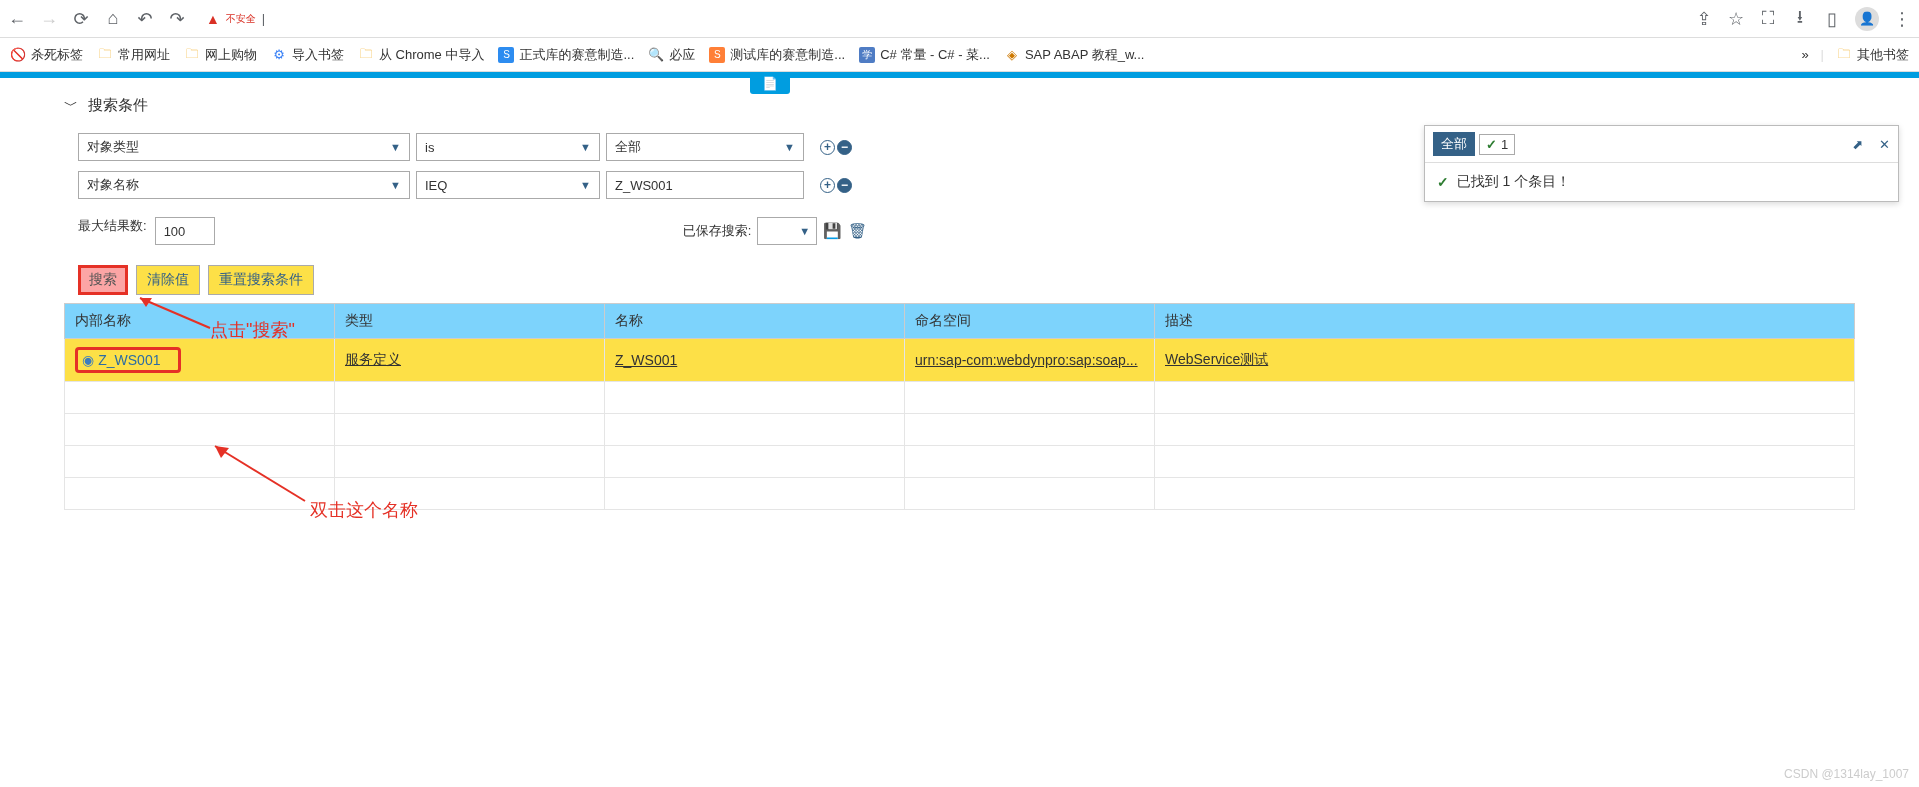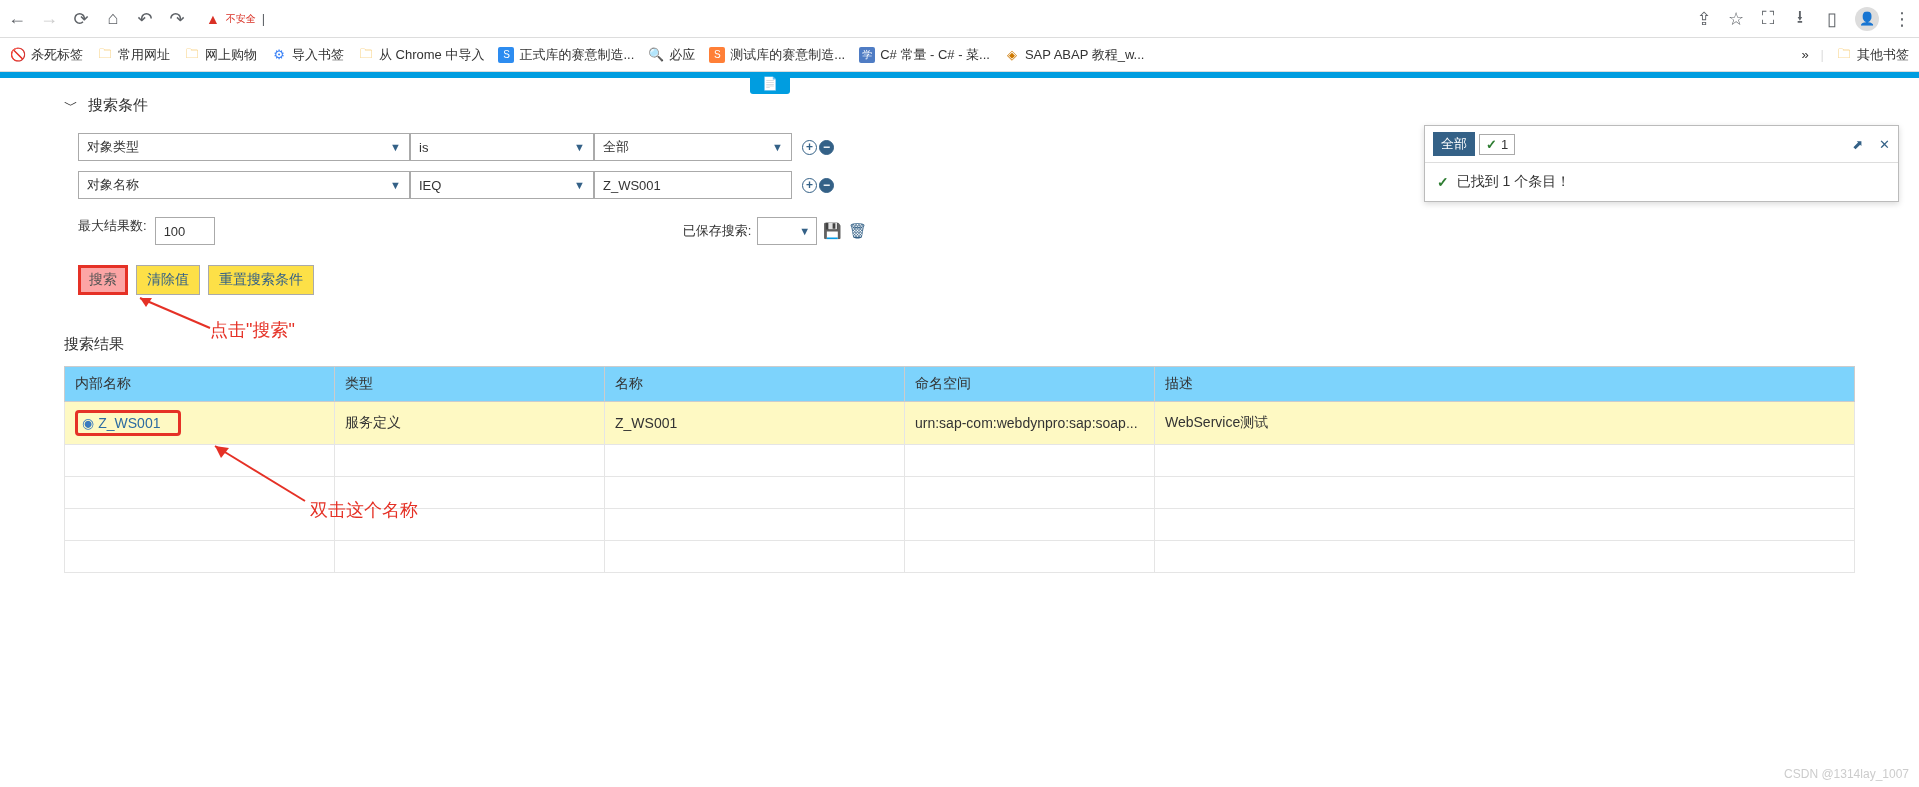--- a/index.html
+++ b/index.html
@@ -36,21 +36,21 @@
     .blue-strip { height: 6px; background: #009de0; position: relative; }
     .tab-notch { position: absolute; left: 750px; top: 0; width: 40px; height: 22px; background: #009de0; display: flex; align-items: center; justify-content: center; color: #fff; border-bottom-left-radius: 3px; border-bottom-right-radius: 3px; }
     
     
     .content { padding: 18px 64px; position: relative; }
     .section-header { display: flex; align-items: center; gap: 10px; font-size: 15px; color: #333; margin-bottom: 18px; }
     .chevron { font-size: 14px; color: #333; }
     
     
     .search-form { padding-left: 14px; }
-    .form-row { display: flex; align-items: center; margin-bottom: 10px; }
+    .form-row { display: flex; align-items: center; gap: 6px; margin-bottom: 10px; }
     .select-box { border: 1px solid #aaa; height: 28px; display: flex; align-items: center; justify-content: space-between; padding: 0 8px; background: #fff; cursor: pointer; }
     .select-box.w1 { width: 332px; }
     .select-box.w2 { width: 184px; }
     .select-box.w3 { width: 198px; }
     .input-box { border: 1px solid #aaa; height: 28px; padding: 0 8px; width: 198px; display: flex; align-items: center; }
     .dd { color: #346187; font-size: 11px; }
     .add-remove { display: flex; gap: 2px; margin-left: 10px; }
     .circ-btn { width: 15px; height: 15px; border-radius: 50%; border: 1.5px solid #346187; display: flex; align-items: center; justify-content: center; font-size: 12px; color: #346187; cursor: pointer; font-weight: bold; line-height: 1; }
     .circ-btn.minus { background: #346187; color: #fff; }
     
@@ -69,21 +69,21 @@
     
     .annotation { position: absolute; color: #e53126; font-size: 18px; font-weight: 400; pointer-events: none; }
     .arrow1 { position: absolute; pointer-events: none; }
     .arrow2 { position: absolute; pointer-events: none; }
     
     
     .results-header { font-size: 15px; margin-top: 40px; margin-bottom: 12px; }
     .results-table { border: 1px solid #ccc; border-collapse: collapse; width: 100%; }
     .results-table th { background: #7dd3fc; border: 1px solid #ccc; text-align: left; padding: 8px 10px; font-weight: normal; font-size: 14px; }
     .results-table td { border: 1px solid #e5e5e5; padding: 8px 10px; height: 32px; font-size: 14px; }
-    .results-table tr.data-row { background: #fef9c3; }
+    .results-table tr.data-row { background: #fde047; text-decoration: underline; }
     .link-cell { color: #2d6ca2; }
     .eye-icon { color: #3a7bbf; margin-right: 4px; }
     .highlight-box { border: 3px solid #e53126; border-radius: 4px; display: inline-block; padding: 2px 18px 2px 4px; }
     
     
     .notif { position: absolute; top: 125px; right: 20px; width: 475px; border: 1px solid #bbb; background: #fff; box-shadow: 0 2px 6px rgba(0,0,0,0.15); }
     .notif-head { display: flex; align-items: center; padding: 6px 8px; border-bottom: 1px solid #ddd; }
     .badge-all { background: #346187; color: #fff; padding: 3px 8px; font-size: 13px; }
     .badge-count { border: 1px solid #aaa; padding: 2px 6px; margin-left: 4px; display: flex; align-items: center; gap: 4px; }
     .check-g { color: #2e7d32; font-weight: bold; }
@@ -245,21 +245,20 @@
       <button class="btn">重置搜索条件</button>
     </div>
   </div>
 
   <svg class="arrow1" style="left:130px; top:215px;" width="90" height="40">
     <line x1="80" y1="35" x2="10" y2="5" stroke="#e53126" stroke-width="2"></line>
     <polygon points="10,5 22,5 16,14" fill="#e53126"></polygon>
   </svg>
   <div class="annotation" style="left:210px; top:240px;">点击"搜索"</div>
 
-  <div class="results-header">搜索结果</div>
 
   <table class="results-table">
     <thead>
       <tr>
         <th class="col1">内部名称</th>
         <th class="col2">类型</th>
         <th class="col3">名称</th>
         <th class="col4">命名空间</th>
         <th>描述</th>
       </tr>

